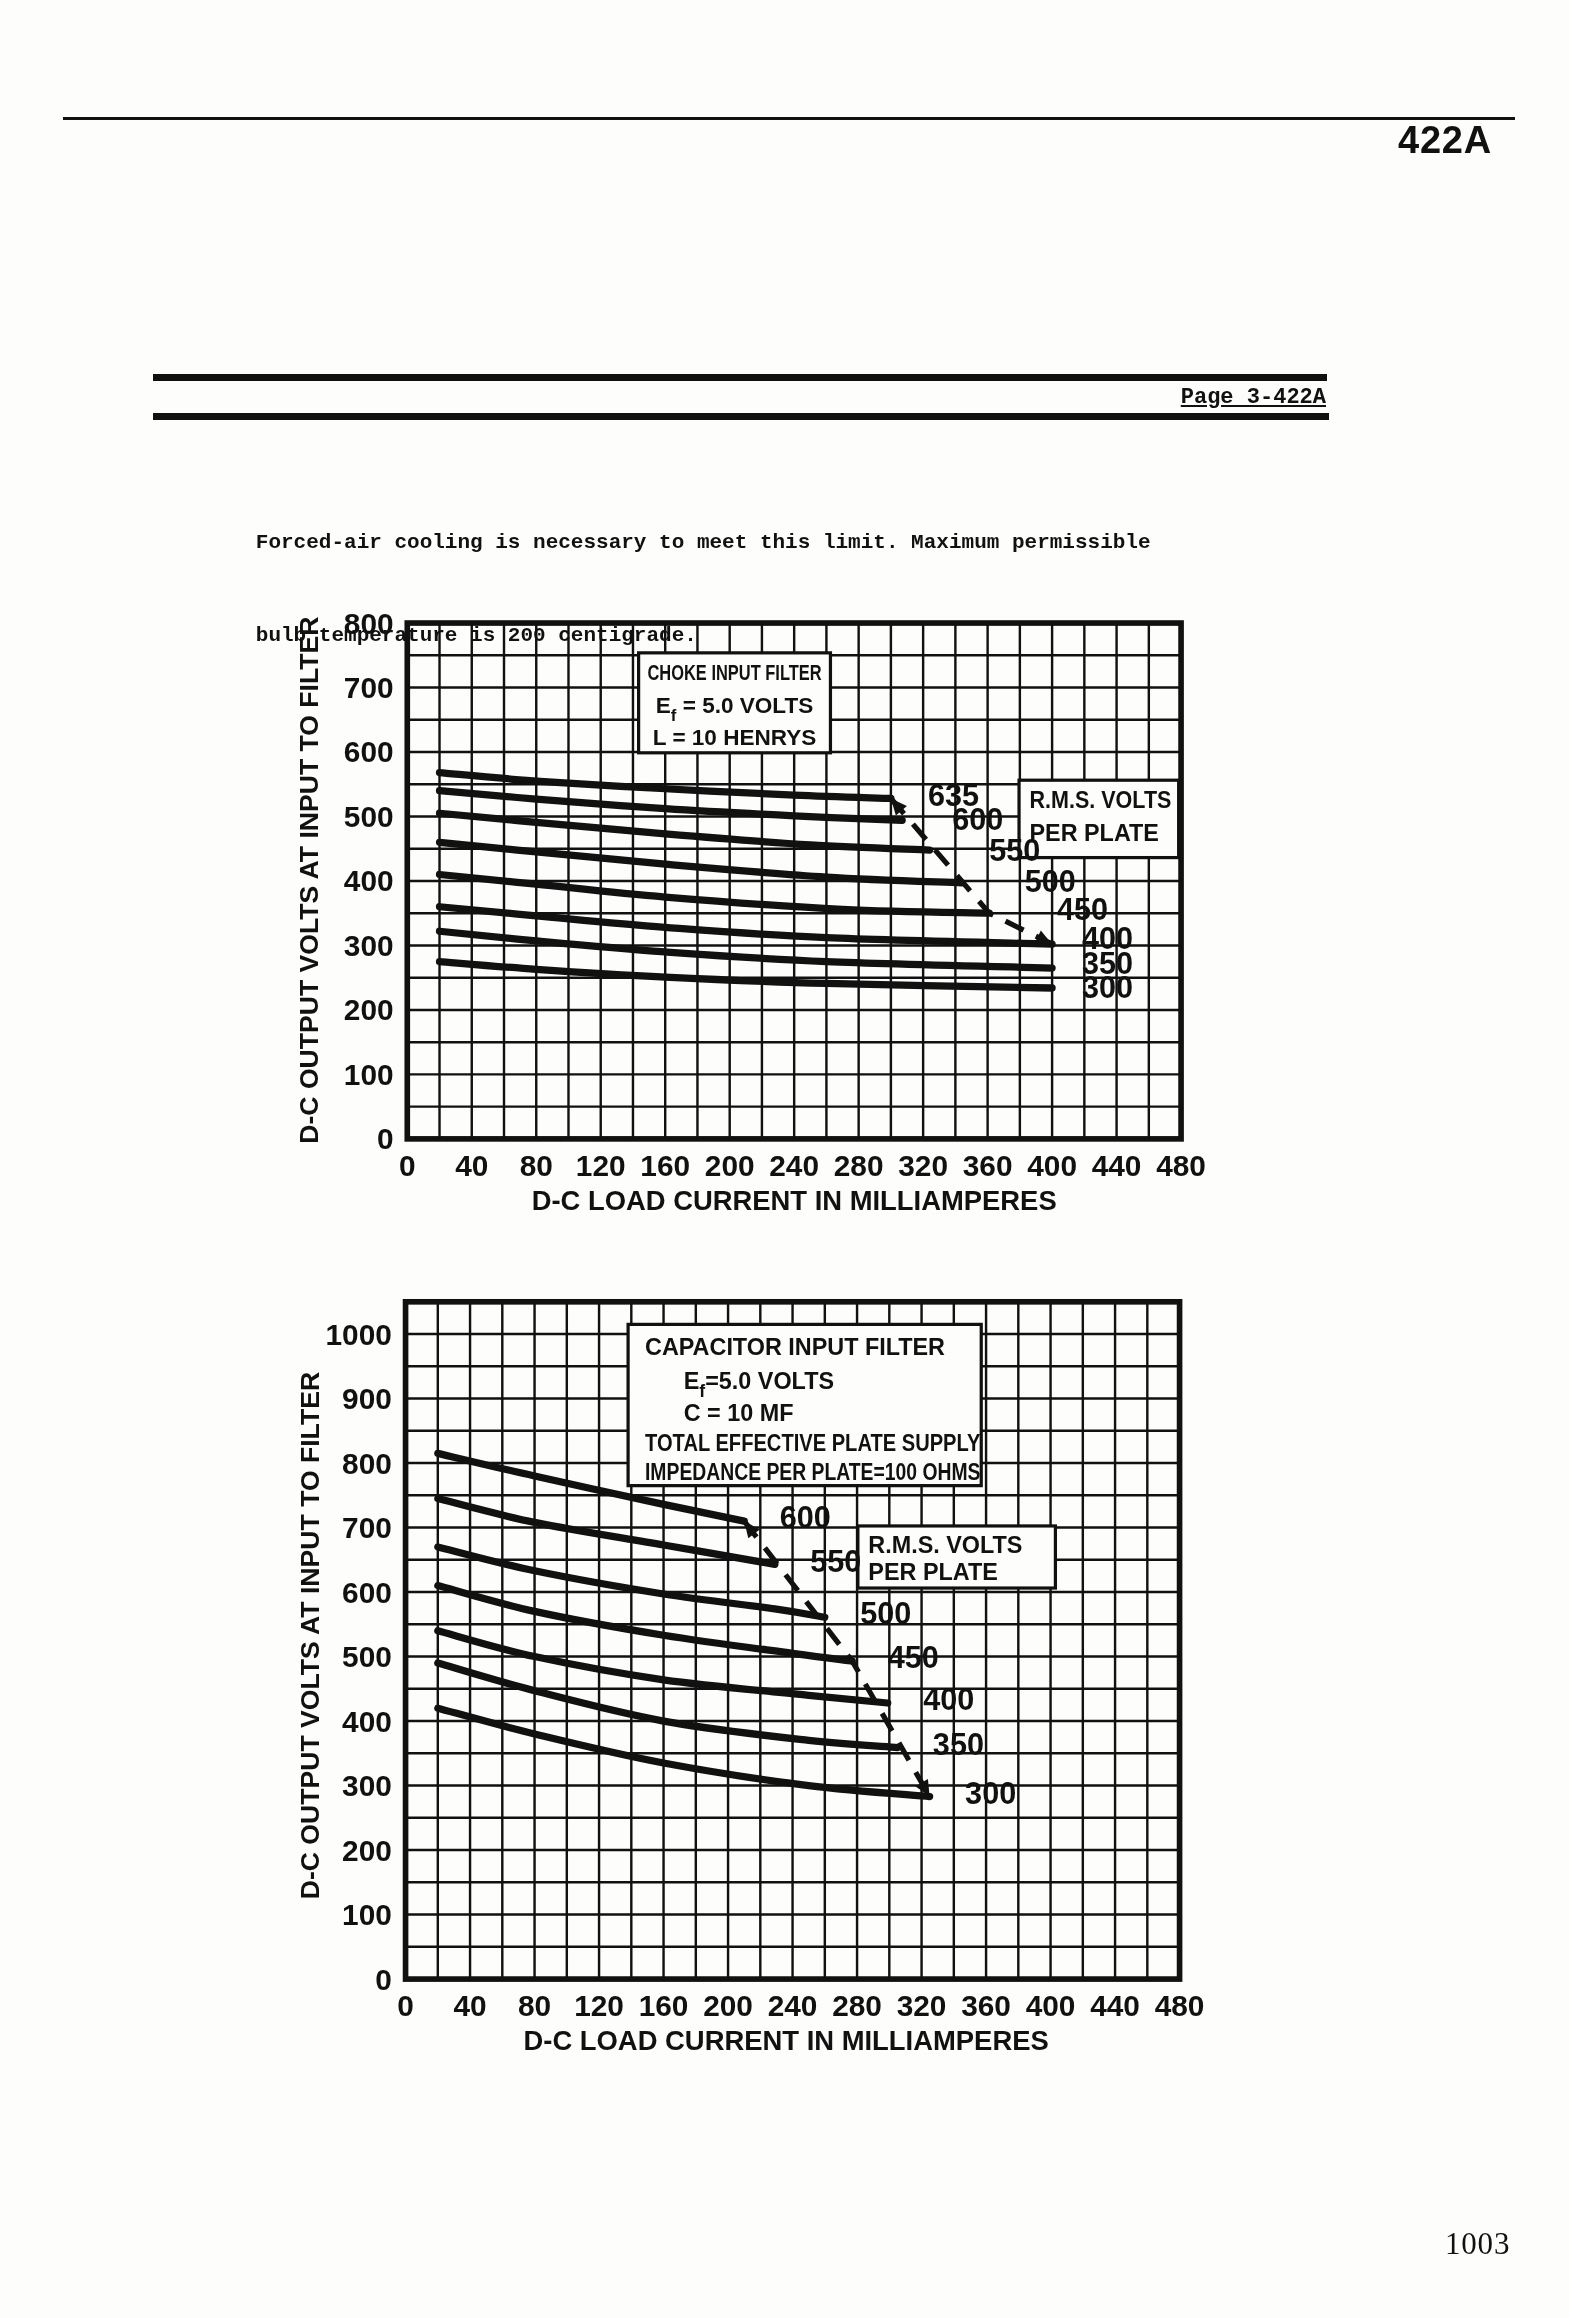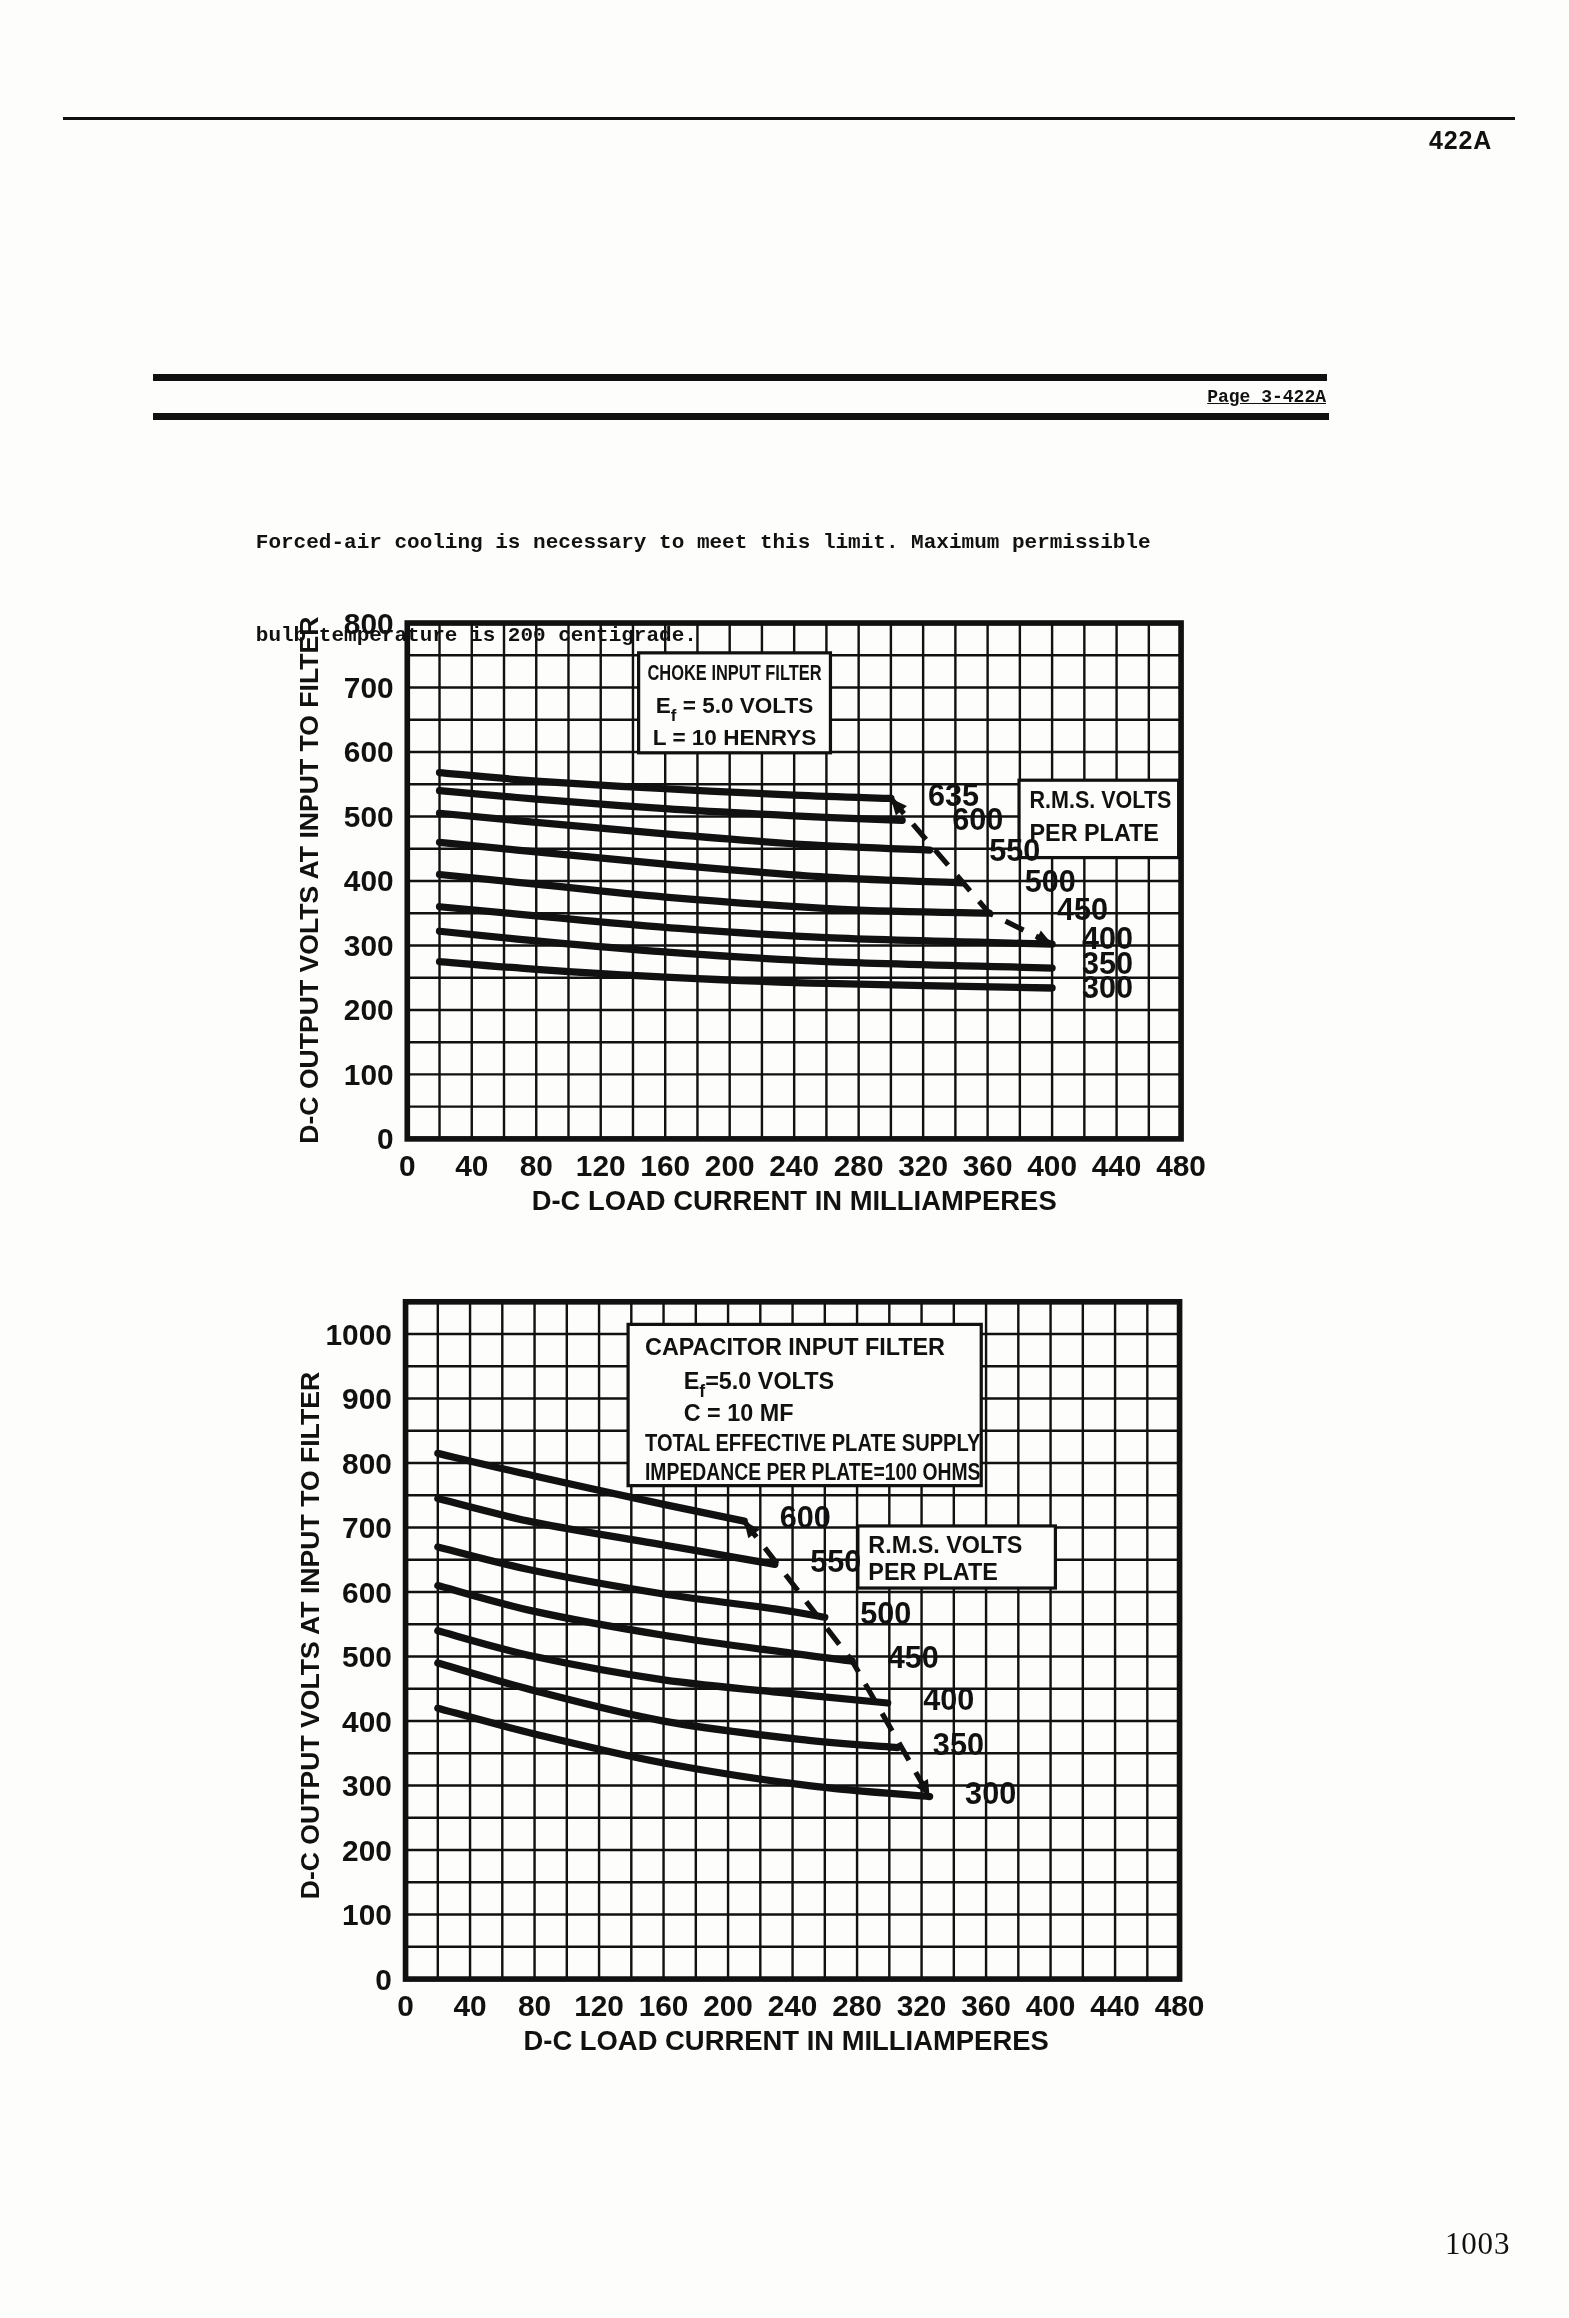--- a/index.html
+++ b/index.html
@@ -1,22 +1,22 @@
 <!DOCTYPE html>
 <html style="font-size:13px"><head>
 <meta charset="utf-8">
 <style>
   html,body{margin:0;padding:0;background:#e8e8e6;}
   .page{position:relative;width:1569px;height:2319px;background:#fdfdfb;color:#111;
         font-family:"Liberation Sans", sans-serif;overflow:hidden;}
   .rule{position:absolute;background:#111;}
   .model{position:absolute;left:1290px;top:119px;width:202px;text-align:right;
-         font-size:25px;font-weight:bold;letter-spacing:0.8px;line-height:42px;}
+         font-size:38px;font-weight:bold;letter-spacing:0.8px;line-height:42px;}
   .pageref{position:absolute;left:1003px;top:385px;width:323px;text-align:right;
-           font-family:"Liberation Mono", monospace;font-weight:bold;font-size:18px;
+           font-family:"Liberation Mono", monospace;font-weight:bold;font-size:22px;
            line-height:25px;text-decoration:underline;}
   .note{position:absolute;left:155px;top:465px;font-family:"Liberation Mono", monospace;
         font-weight:bold;font-size:21px;line-height:31px;white-space:pre;}
   .note .indent{padding-left:8ch;}
   .pagenum{position:absolute;left:1411px;top:2226px;width:97px;
            font-family:"Liberation Serif", serif;font-size:31px;letter-spacing:0.8px;margin-left:34px;}
   svg.chart{position:absolute;left:0;width:1569px;}
   svg text{font-family:"Liberation Sans", sans-serif;fill:#111;}
 </style>
 </head>

